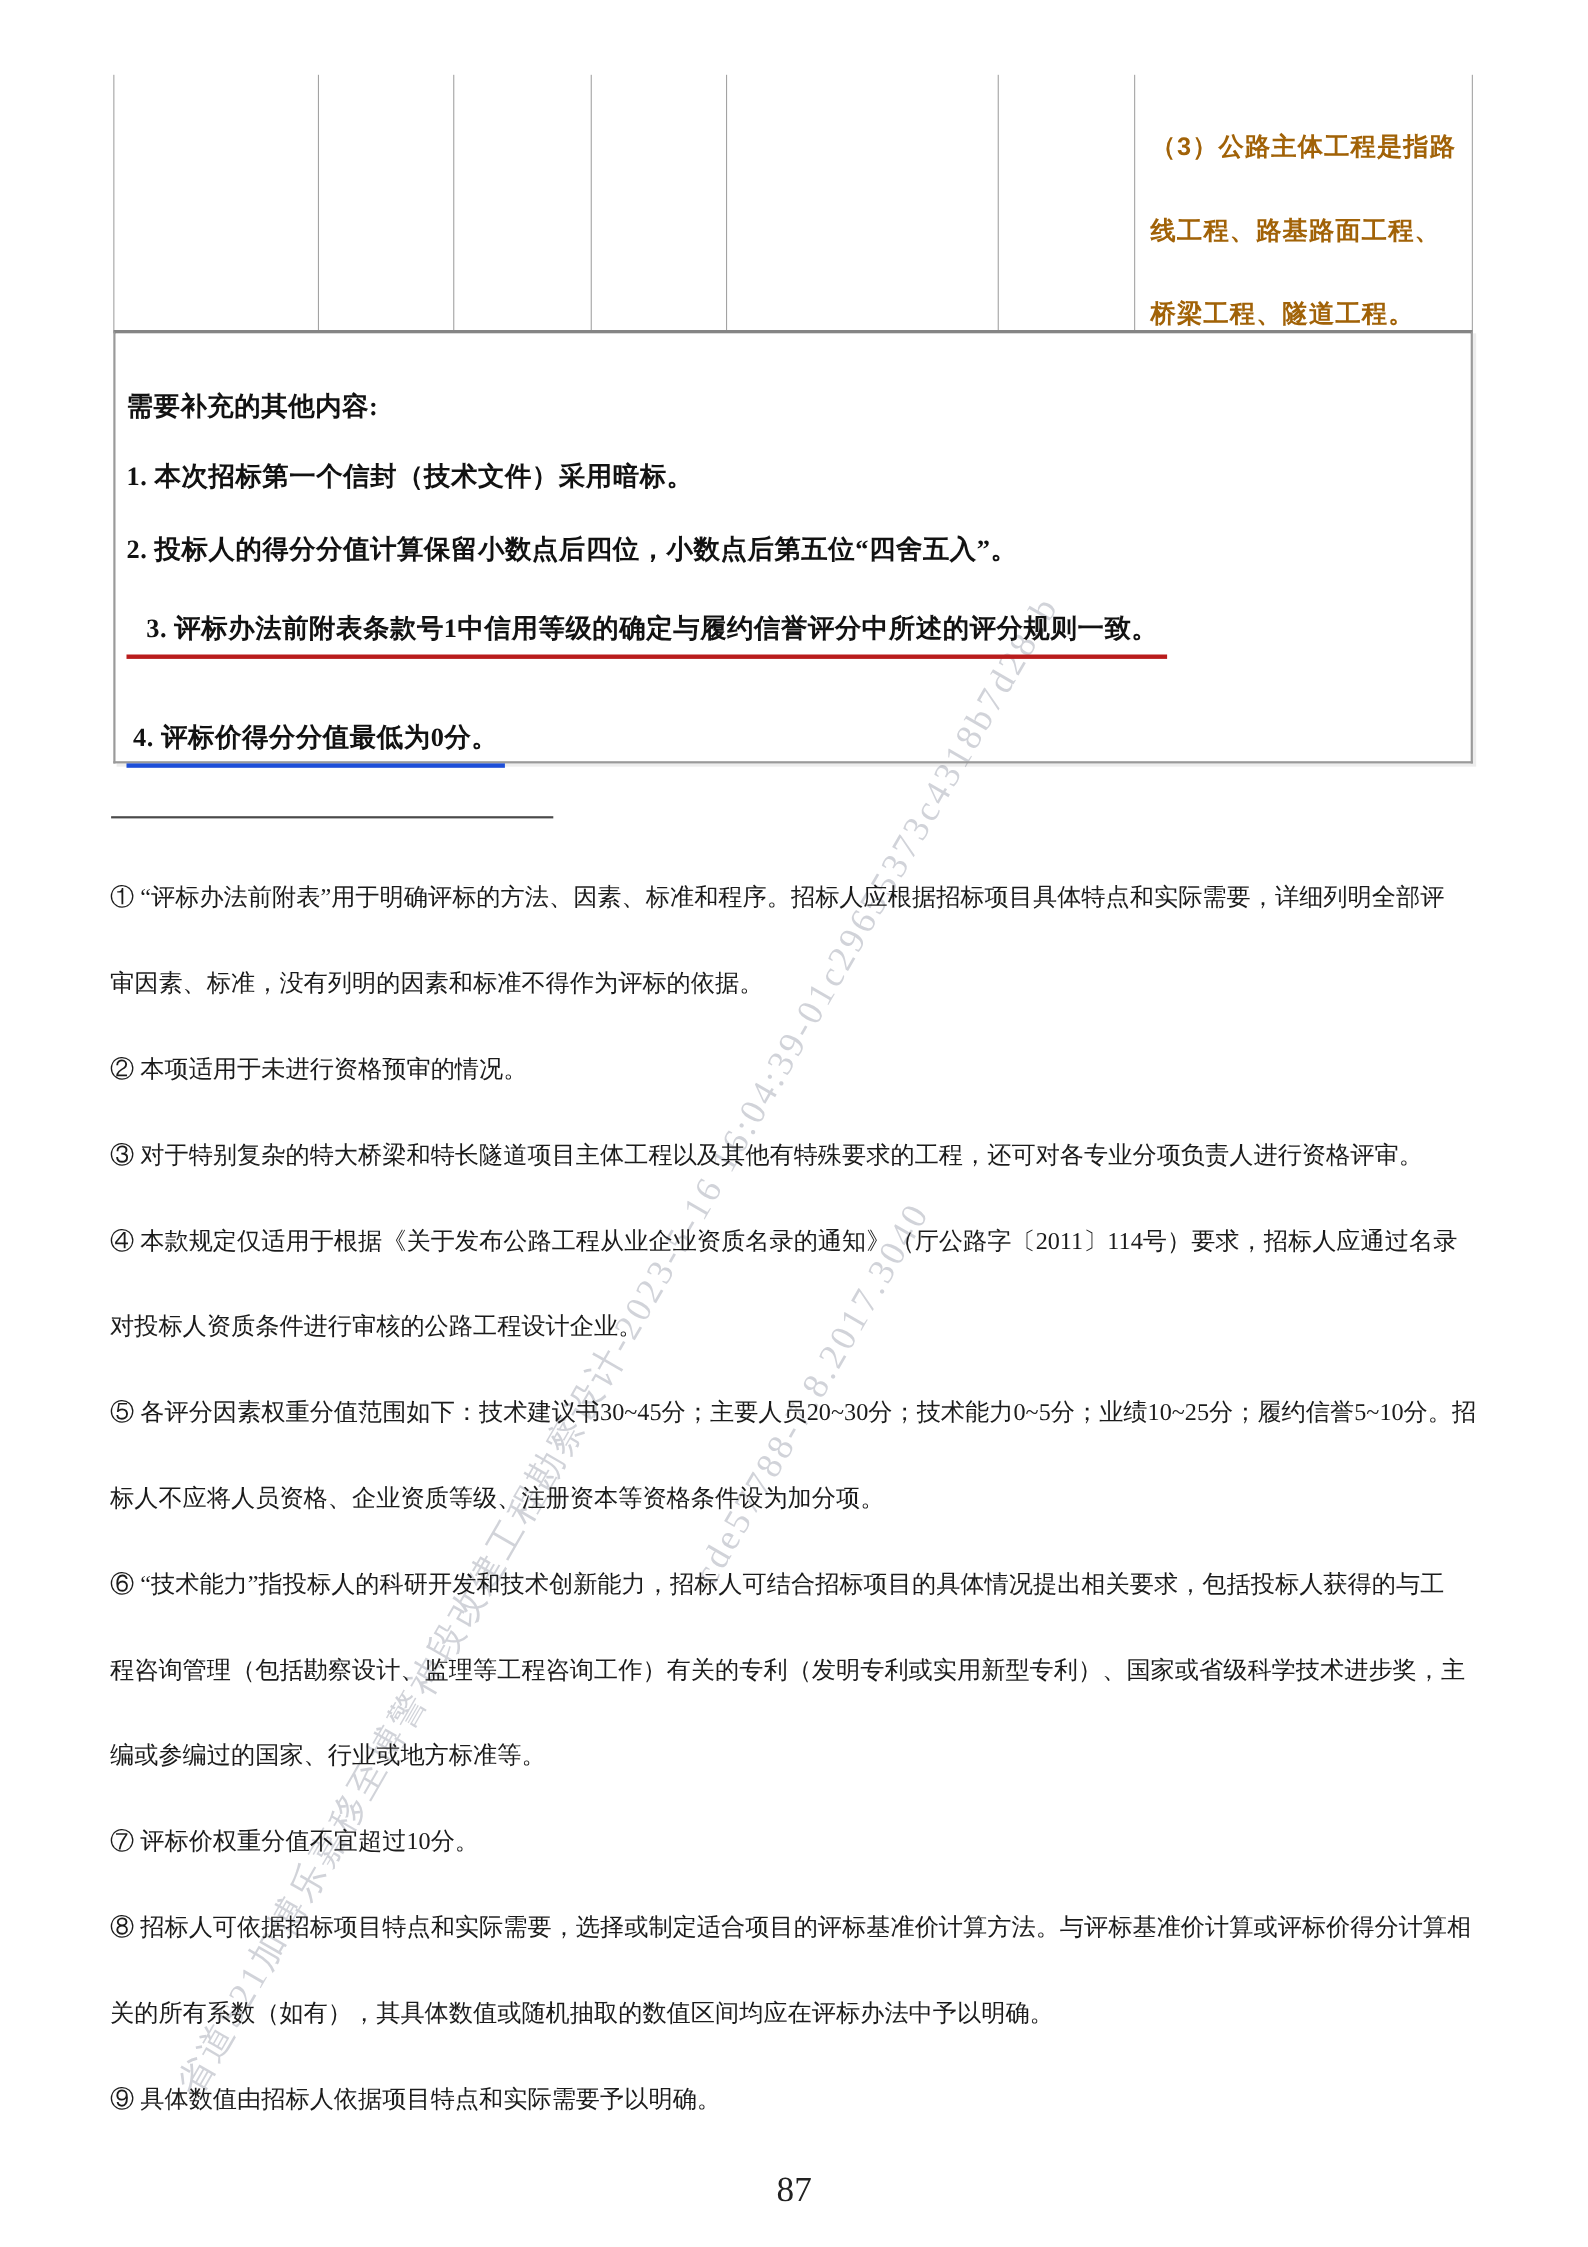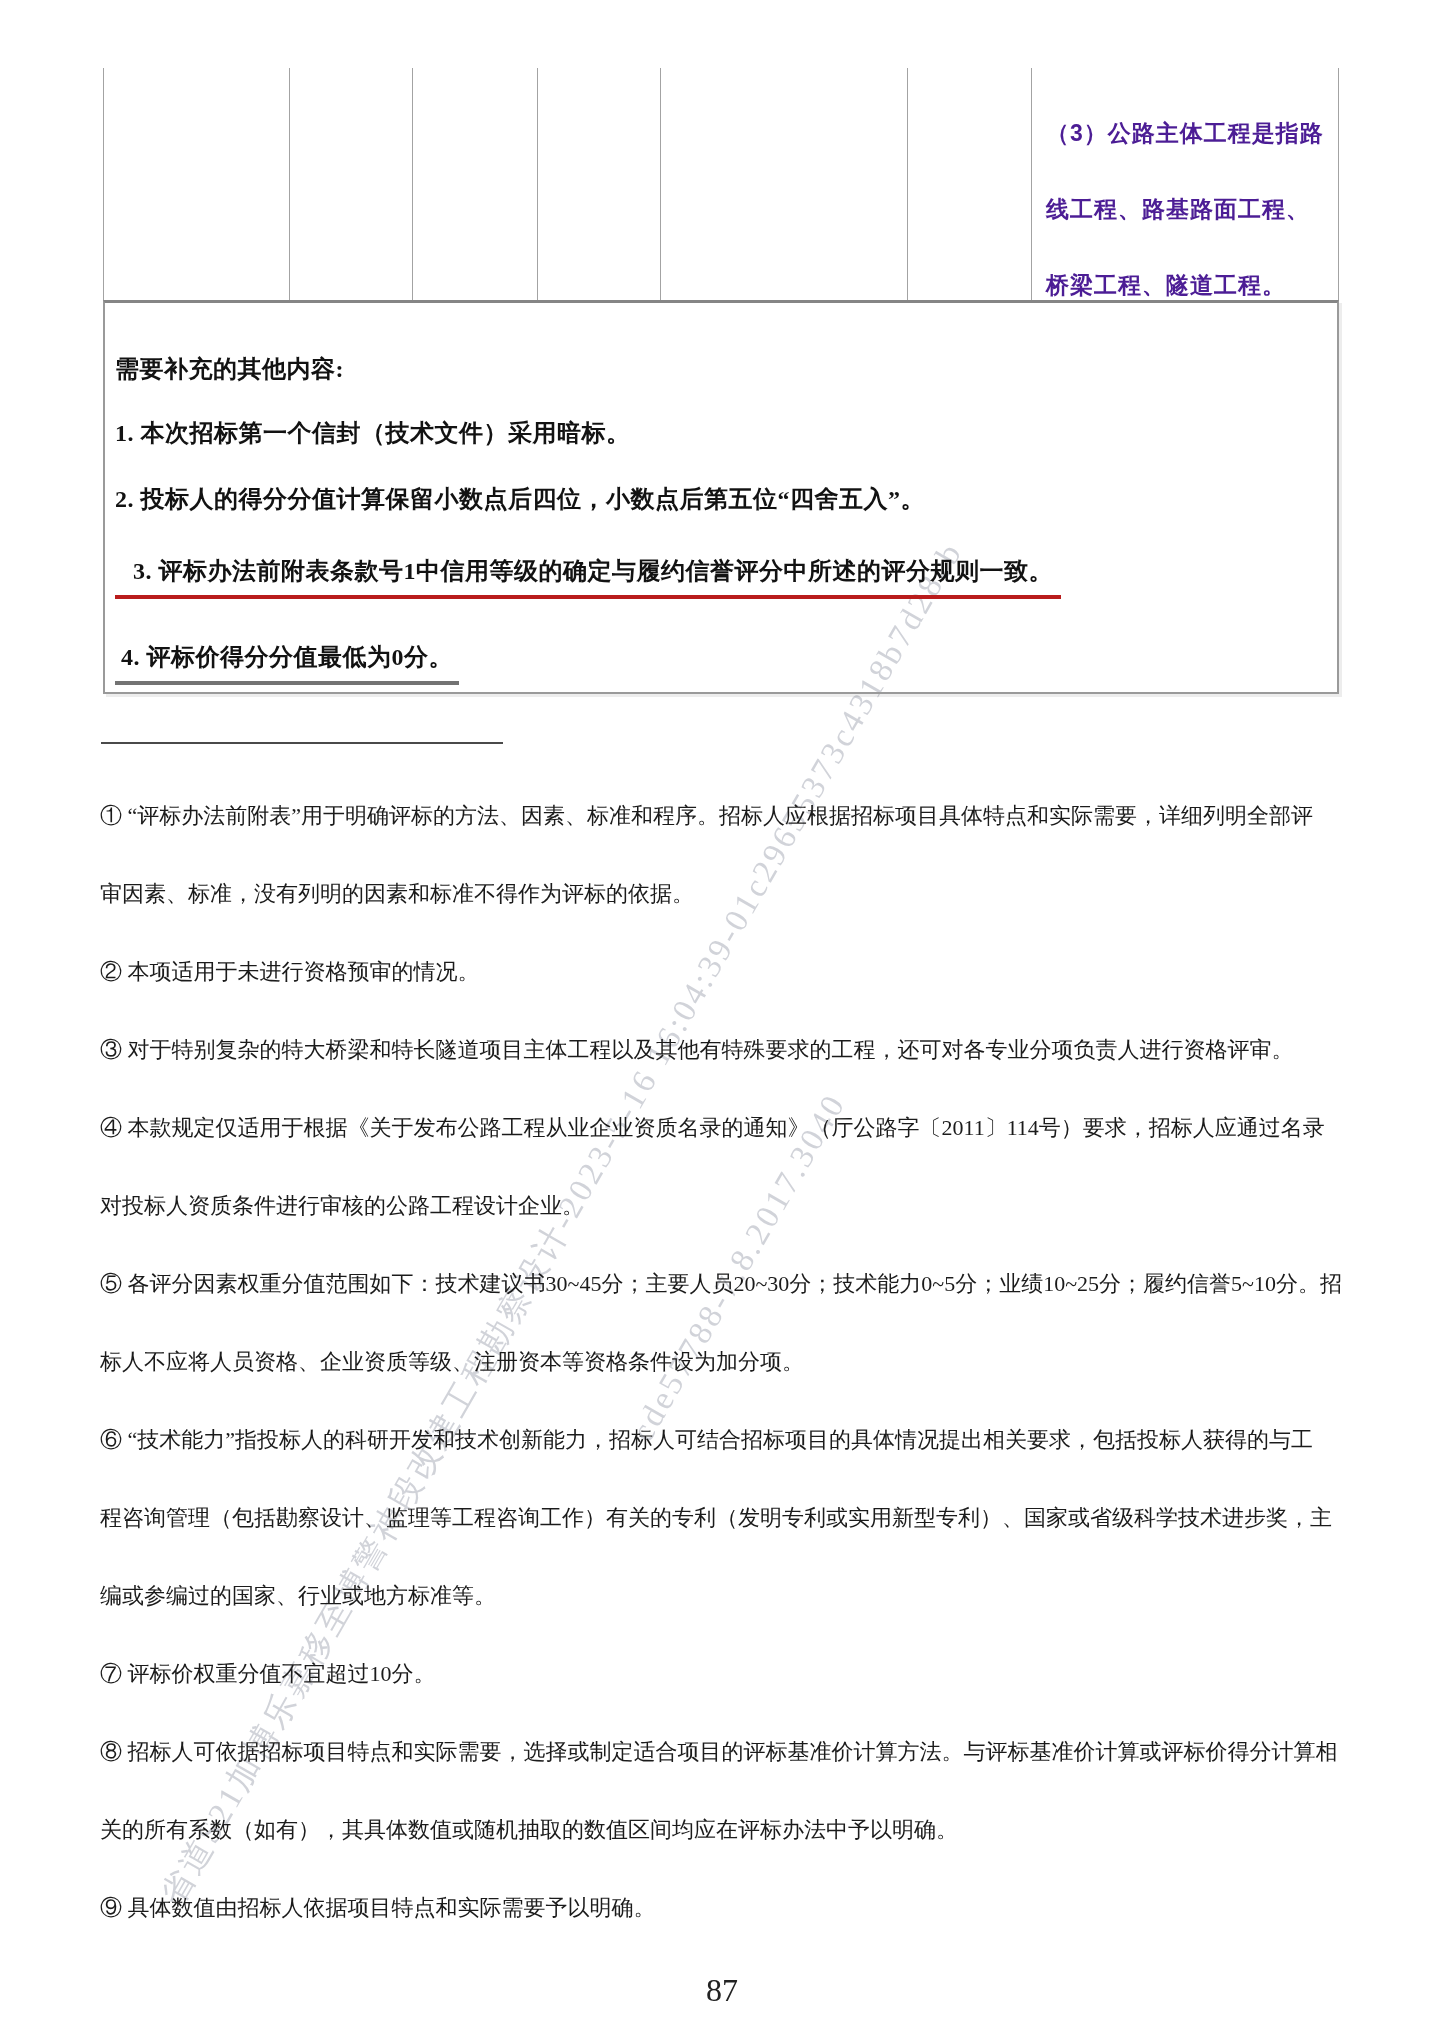--- a/index.html
+++ b/index.html
@@ -27,42 +27,42 @@
     position:absolute; left:103px; top:68px; width:1236px; height:232px;
     display:flex; z-index:2;
   }
   .tcol { border-right:1px solid #a3a3a3; height:100%; box-sizing:border-box; }
   .tcol.first { border-left:1px solid #a3a3a3; }
   .c1{width:187px;} .c2{width:123px;} .c3{width:125px;} .c4{width:123px;}
   .c5{width:247px;} .c6{width:124px;} .c7{flex:1;}
   .note-cell {
     padding:27px 6px 0 14px; box-sizing:border-box;
     font-family:"Liberation Sans","DejaVu Sans",sans-serif;
-    font-weight:700; font-size:23px; letter-spacing:1px; color:#4c1d95;
+    font-weight:700; font-size:23px; letter-spacing:1px; color:#a16207;
   }
   .note-line { height:76px; line-height:76px; white-space:nowrap; }
 
   
   .suppbox {
     position:absolute; left:103px; top:300px; width:1232px; height:389px;
     box-sizing:content-box;
     border:2px solid #9a9a9a; border-top:3px solid #858585;
     box-shadow:3px 3px 0 rgba(0,0,0,0.07);
     z-index:2;
   }
   .bline {
     position:absolute; left:10px; white-space:nowrap;
     font-family:Liberation Serif, serif;
     font-weight:700; font-size:24px; letter-spacing:0.5px; color:#121212;
   }
   .bl-heading { top:50px; }
   .bl-1 { top:114px; }
   .bl-2 { top:180px; }
   .bl-3 { top:252px; padding:0 8px 8px 18px; border-bottom:4px solid #b91c1c; }
-  .bl-4 { top:338px; padding:0 6px 8px 6px; border-bottom:4px solid #737373; }
+  .bl-4 { top:351px; padding:0 6px 8px 6px; border-bottom:4px solid #1d4ed8; }
 
   
   .fnsep {
     position:absolute; left:101px; top:742px; width:402px; height:2px;
     background:#4a4a4a; z-index:2;
   }
 
   
   .footnotes {
     position:absolute; left:100px; top:777px; width:1290px; z-index:2;

